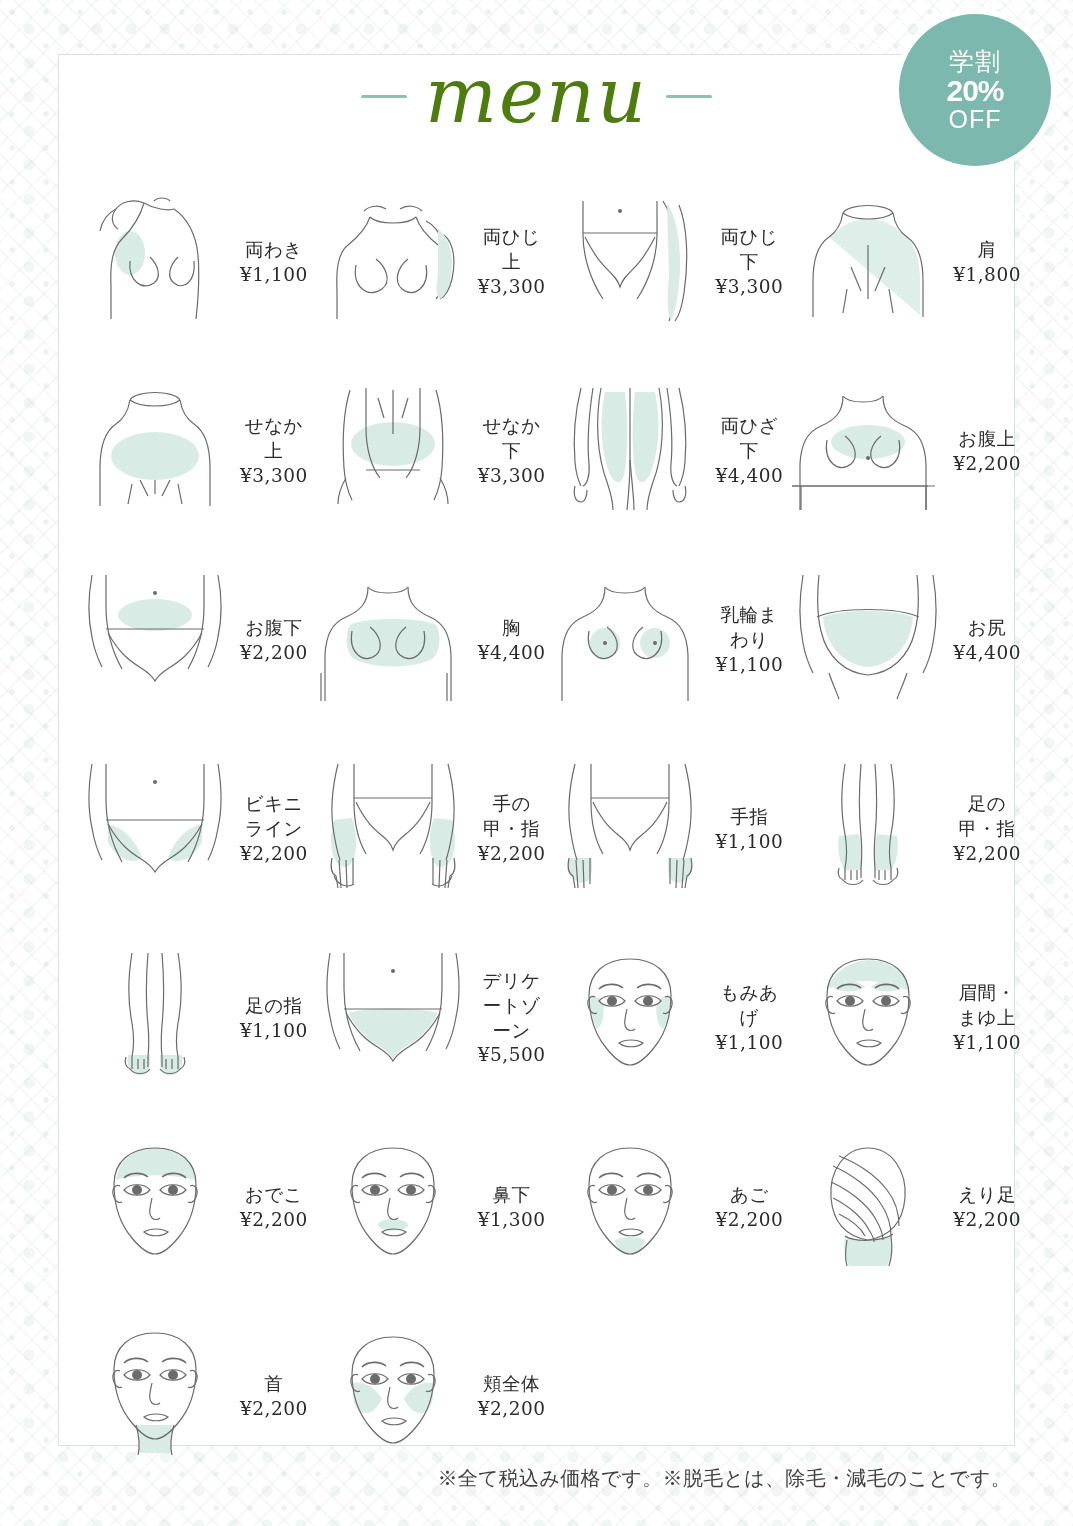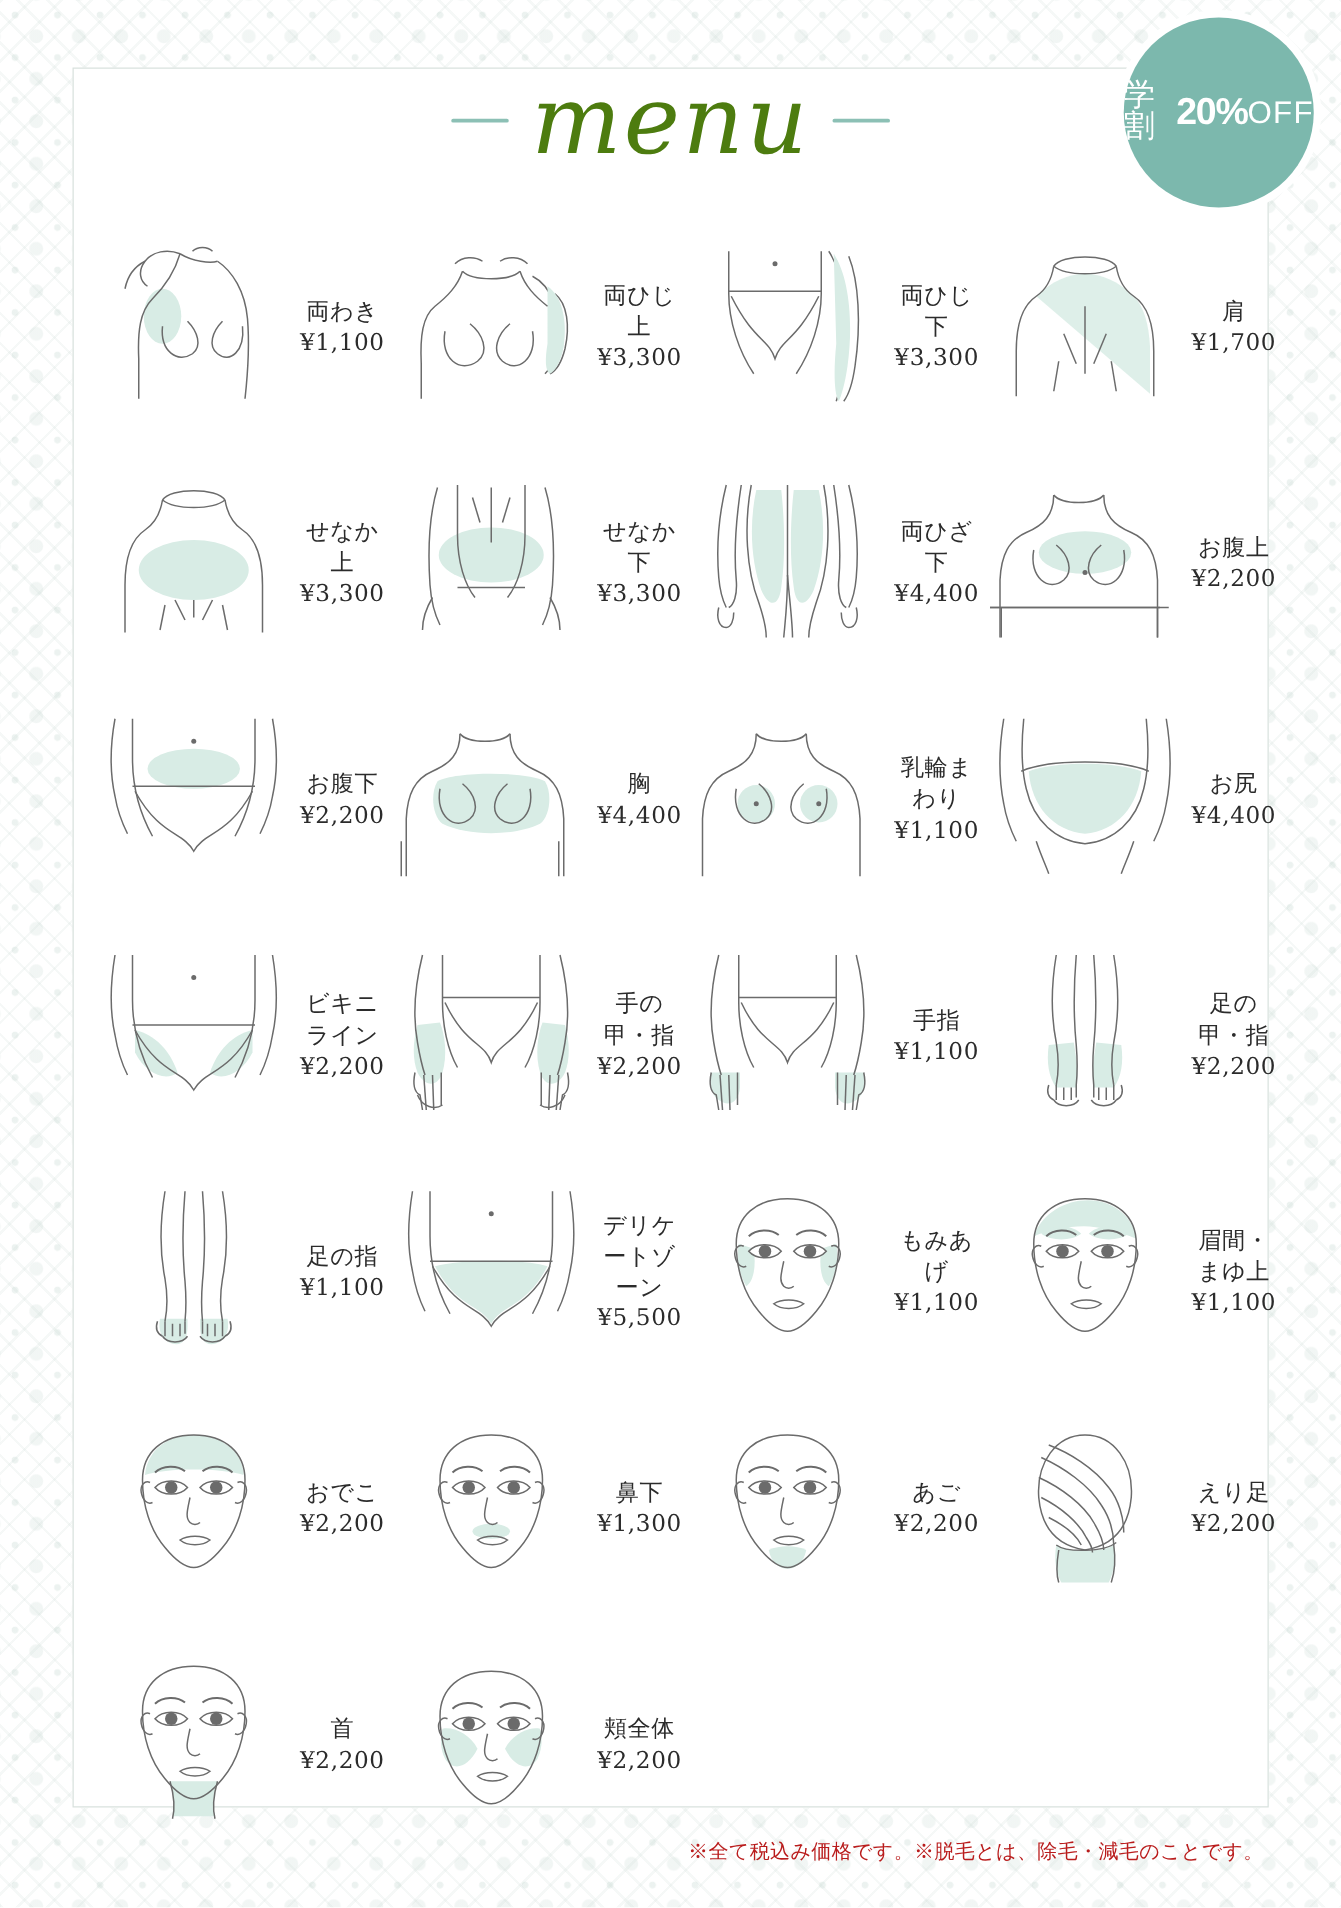--- a/index.html
+++ b/index.html
@@ -28,21 +28,21 @@
     border:1px solid #d9e2de;
   }
 
   
   .badge{
     position:absolute;
     right:22px;top:14px;
     width:152px;height:152px;border-radius:50%;
     background:#7cb8ad;
     color:#ffffff;
-    display:flex;flex-direction:row;align-items:center;justify-content:center;
+    display:flex;flex-direction:column;align-items:center;justify-content:center;
     box-shadow:0 0 0 6px #ffffff;
     z-index:5;
     font-family:"Liberation Sans", sans-serif;
   }
   .badge-top{font-size:25px;letter-spacing:1px;line-height:1;margin-bottom:2px;}
   .badge-mid{font-size:30px;font-weight:bold;line-height:1;letter-spacing:-1px;}
   .badge-bot{font-size:25px;line-height:1;margin-top:1px;letter-spacing:1px;}
 
   
   .title-wrap{
@@ -78,21 +78,21 @@
   .cap{
     font-size:18.5px;color:#2b2b2b;text-align:center;line-height:1.35;
     font-family:"DejaVu Serif", serif;
     letter-spacing:.5px;
     white-space:pre-line;
   }
 
   
   .footnote{
     position:absolute;right:62px;bottom:34px;
-    font-size:16px;color:#b91c1c;
+    font-size:20px;color:#404040;
     font-family:"DejaVu Serif", serif;
     letter-spacing:.3px;
   }
 </style>
 </head>
 <body>
 
 <div class="page-bg"></div>
 <div class="page-inner"></div>
 
@@ -165,21 +165,21 @@
       <path d="M110 18 C112 30,118 38,124 42 C136 50,140 66,140 86 L140 122" fill="none" stroke="#6b6b6b" stroke-width="1.2"></path>
       <path d="M60 18 C66 8,104 8,110 18" fill="none" stroke="#6b6b6b" stroke-width="1.2"></path>
       <path d="M60 18 C70 26,100 26,110 18" fill="none" stroke="#6b6b6b" stroke-width="1.2"></path>
       <path d="M85 50 L85 104" fill="none" stroke="#6b6b6b" stroke-width="1.2"></path>
       <path d="M68 72 L78 96" fill="none" stroke="#6b6b6b" stroke-width="1.2"></path>
       <path d="M102 72 L92 96" fill="none" stroke="#6b6b6b" stroke-width="1.2"></path>
       <path d="M64 94 L60 118" fill="none" stroke="#6b6b6b" stroke-width="1.2"></path>
       <path d="M106 94 L110 118" fill="none" stroke="#6b6b6b" stroke-width="1.2"></path>
     </svg>
       </div>
-      <div class="cap">肩　¥1,700</div>
+      <div class="cap">肩　¥1,800</div>
     </div>
     <div class="cell">
       <div class="art">
         <svg width="170" height="135" viewBox="0 0 170 135">
       <ellipse cx="85" cy="72" rx="44" ry="24" fill="#d8ece5"></ellipse>
       <path d="M60 16 C58 28,52 36,46 40 C34 48,30 64,30 84 L30 122" fill="none" stroke="#6b6b6b" stroke-width="1.2"></path>
       <path d="M110 16 C112 28,118 36,124 40 C136 48,140 64,140 84 L140 122" fill="none" stroke="#6b6b6b" stroke-width="1.2"></path>
       <path d="M60 16 C66 6,104 6,110 16" fill="none" stroke="#6b6b6b" stroke-width="1.2"></path>
       <path d="M60 16 C70 24,100 24,110 16" fill="none" stroke="#6b6b6b" stroke-width="1.2"></path>
       <path d="M85 96 L85 110" fill="none" stroke="#6b6b6b" stroke-width="1.2"></path>

